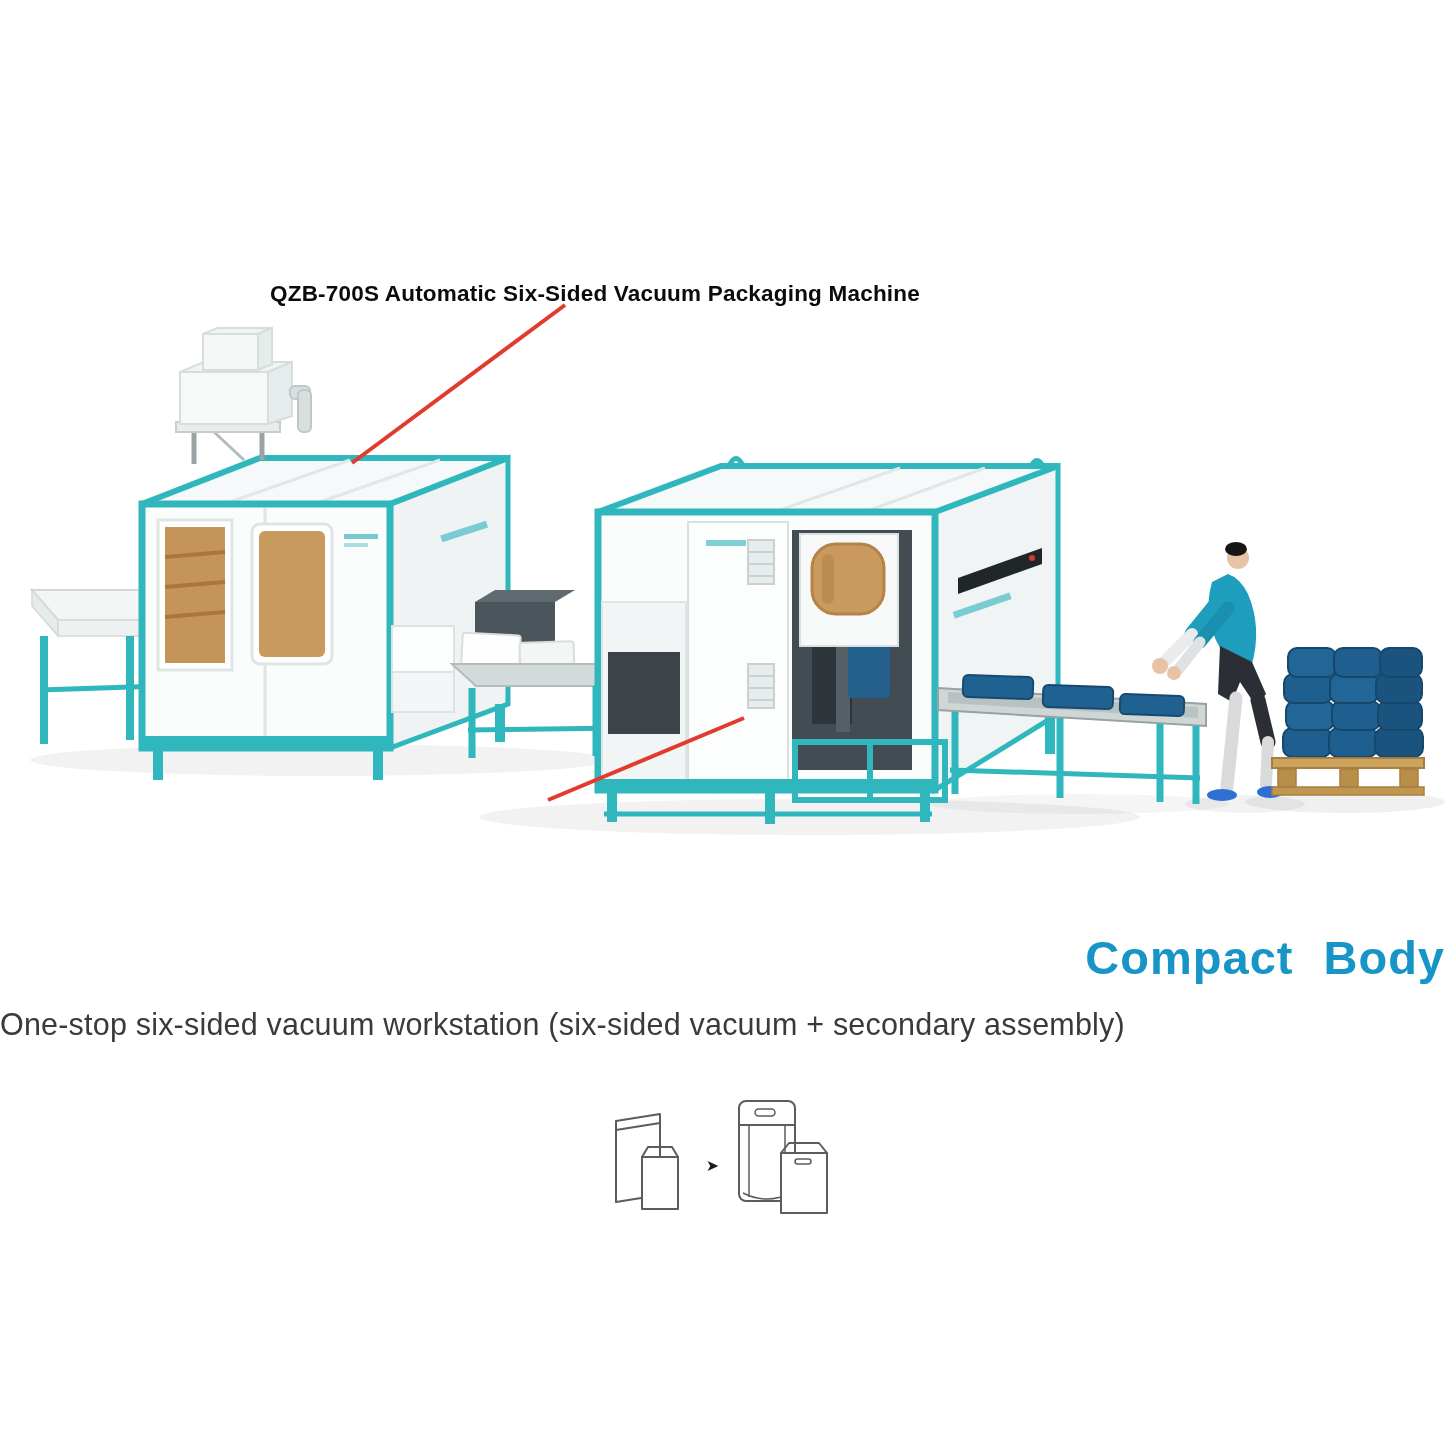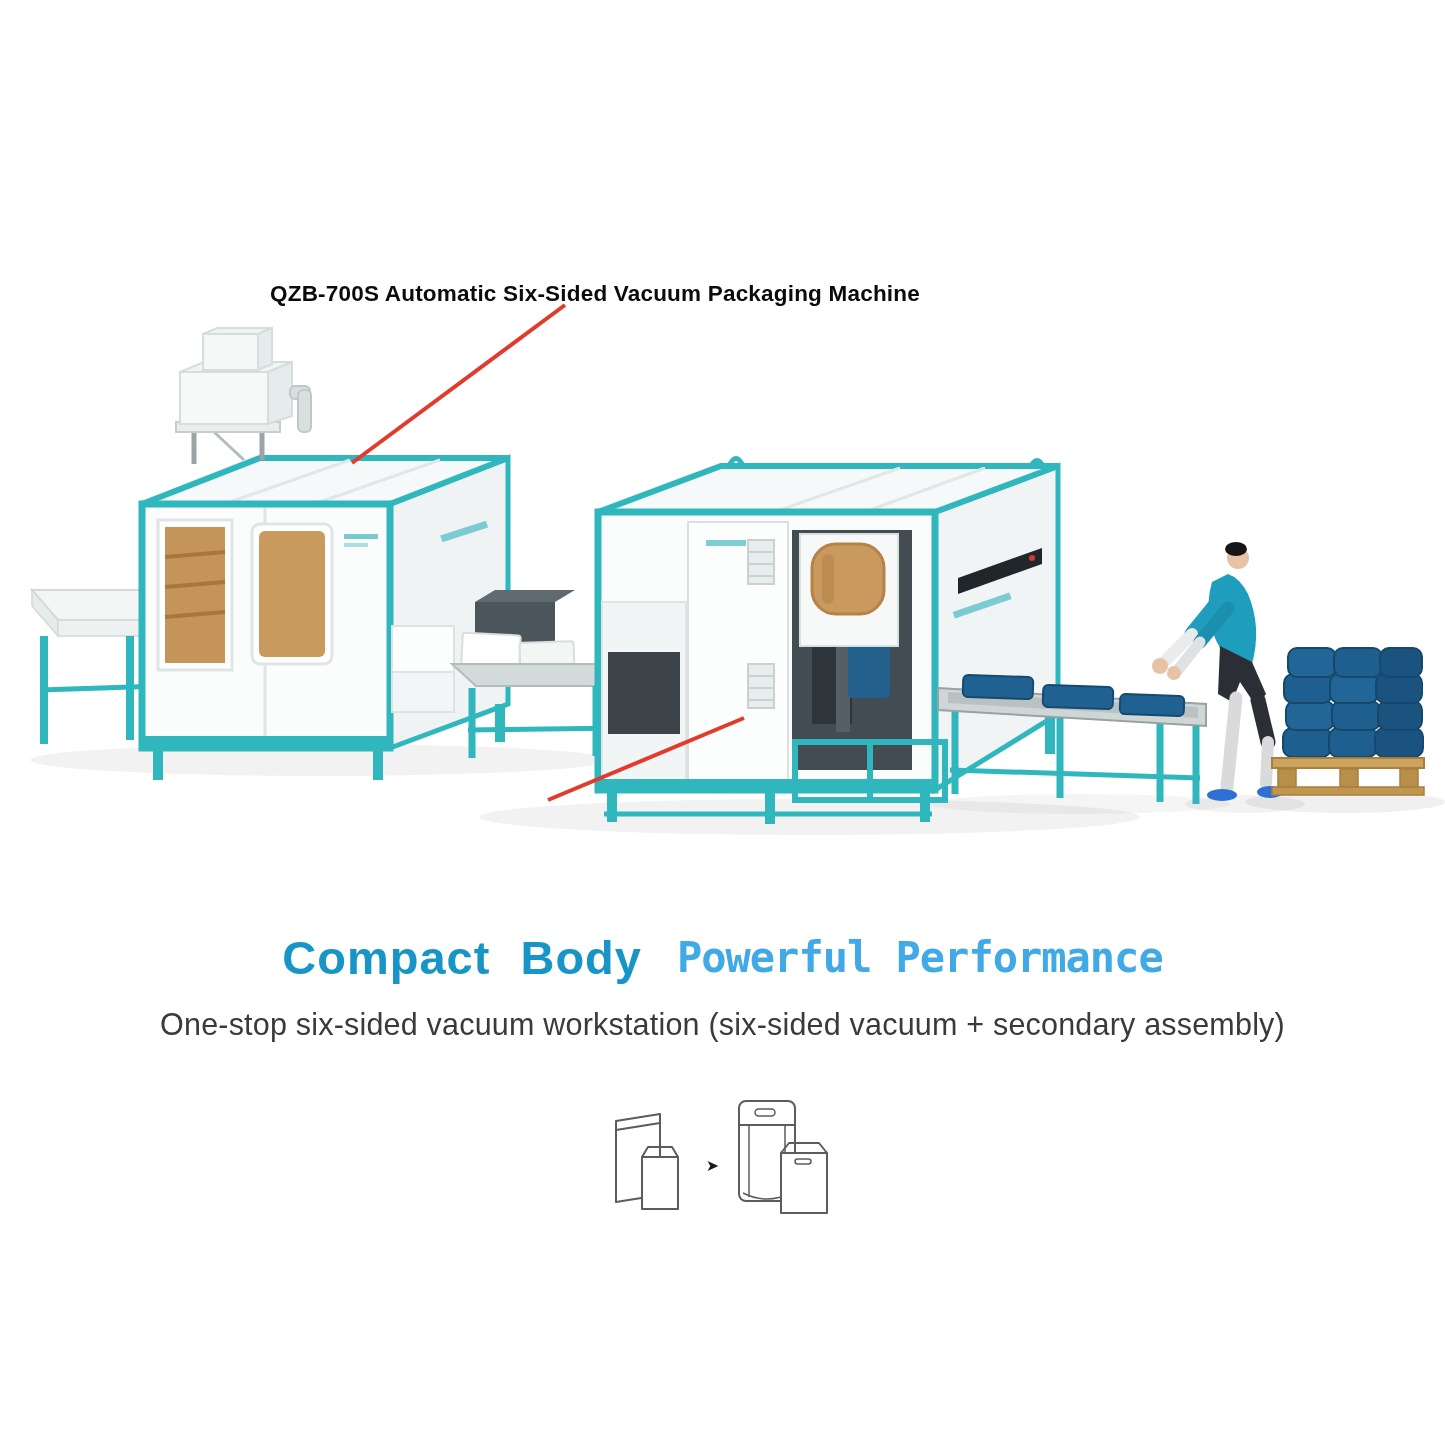--- a/index.html
+++ b/index.html
@@ -9,32 +9,32 @@
   }
   .scene{position:absolute;left:0;top:0;width:1445px;height:1445px;}
   .callout{
     position:absolute;font-weight:700;font-size:22.5px;color:#0b0b0b;
     letter-spacing:.2px;white-space:nowrap;
   }
   .callout-top{left:270px;top:239px;}
   .callout-bottom{left:318px;top:763px;}
   .headline{
     position:absolute;top:888px;left:0;right:0;
-    display:flex;justify-content:center;align-items:center;gap:35px;
+    display:flex;justify-content:center;align-items:flex-end;gap:60px;flex-direction:column;
   }
   .hl-1{
     color:#1795c6;font-size:47px;font-weight:700;
     word-spacing:16px;letter-spacing:1px;white-space:nowrap;
   }
   .hl-2{
     color:#41a9e6;font-size:42px;font-weight:700;
     font-family:"DejaVu Sans Mono",monospace;letter-spacing:-1px;white-space:nowrap;
   }
   .subtitle{
-    position:absolute;top:965px;left:0;right:0;text-align:center;
+    position:absolute;top:965px;left:0;right:0;text-align:left;
     font-size:30.5px;color:#3a3a3a;font-weight:400;letter-spacing:.2px;
   }
   .bag-icons{
     position:absolute;top:1048px;left:0;right:0;height:132px;
     display:flex;justify-content:center;align-items:flex-end;gap:14px;
   }
   .bag-arrow{font-size:16px;color:#1a1a1a;margin-bottom:48px;line-height:1;}
 </style>
 </head>
 <body>
@@ -236,21 +236,20 @@
     <g>
       <line x1="565" y1="263" x2="352" y2="421" stroke="#e23b2e" stroke-width="4"></line>
       <line x1="548" y1="758" x2="744" y2="676" stroke="#e23b2e" stroke-width="4"></line>
     </g>
   </svg>
 
   <div class="callout callout-top">QZB-700S Automatic Six-Sided Vacuum Packaging Machine</div>
 
   <div class="headline">
     <span class="hl-1">Compact Body</span>
-    <span class="hl-2">Powerful Performance</span>
   </div>
 
   <div class="subtitle">One-stop six-sided vacuum workstation (six-sided vacuum + secondary assembly)</div>
 
   <div class="bag-icons">
     <svg width="90" height="125" viewBox="0 0 90 125">
       <g fill="#ffffff" stroke="#5c5c5c" stroke-width="2" stroke-linejoin="round">
         <path d="M14,24 L58,17 L58,98 L14,105 Z"></path>
         <path d="M14,33 L58,26" fill="none"></path>
         <path d="M40,60 L76,60 L76,112 L40,112 Z"></path>

